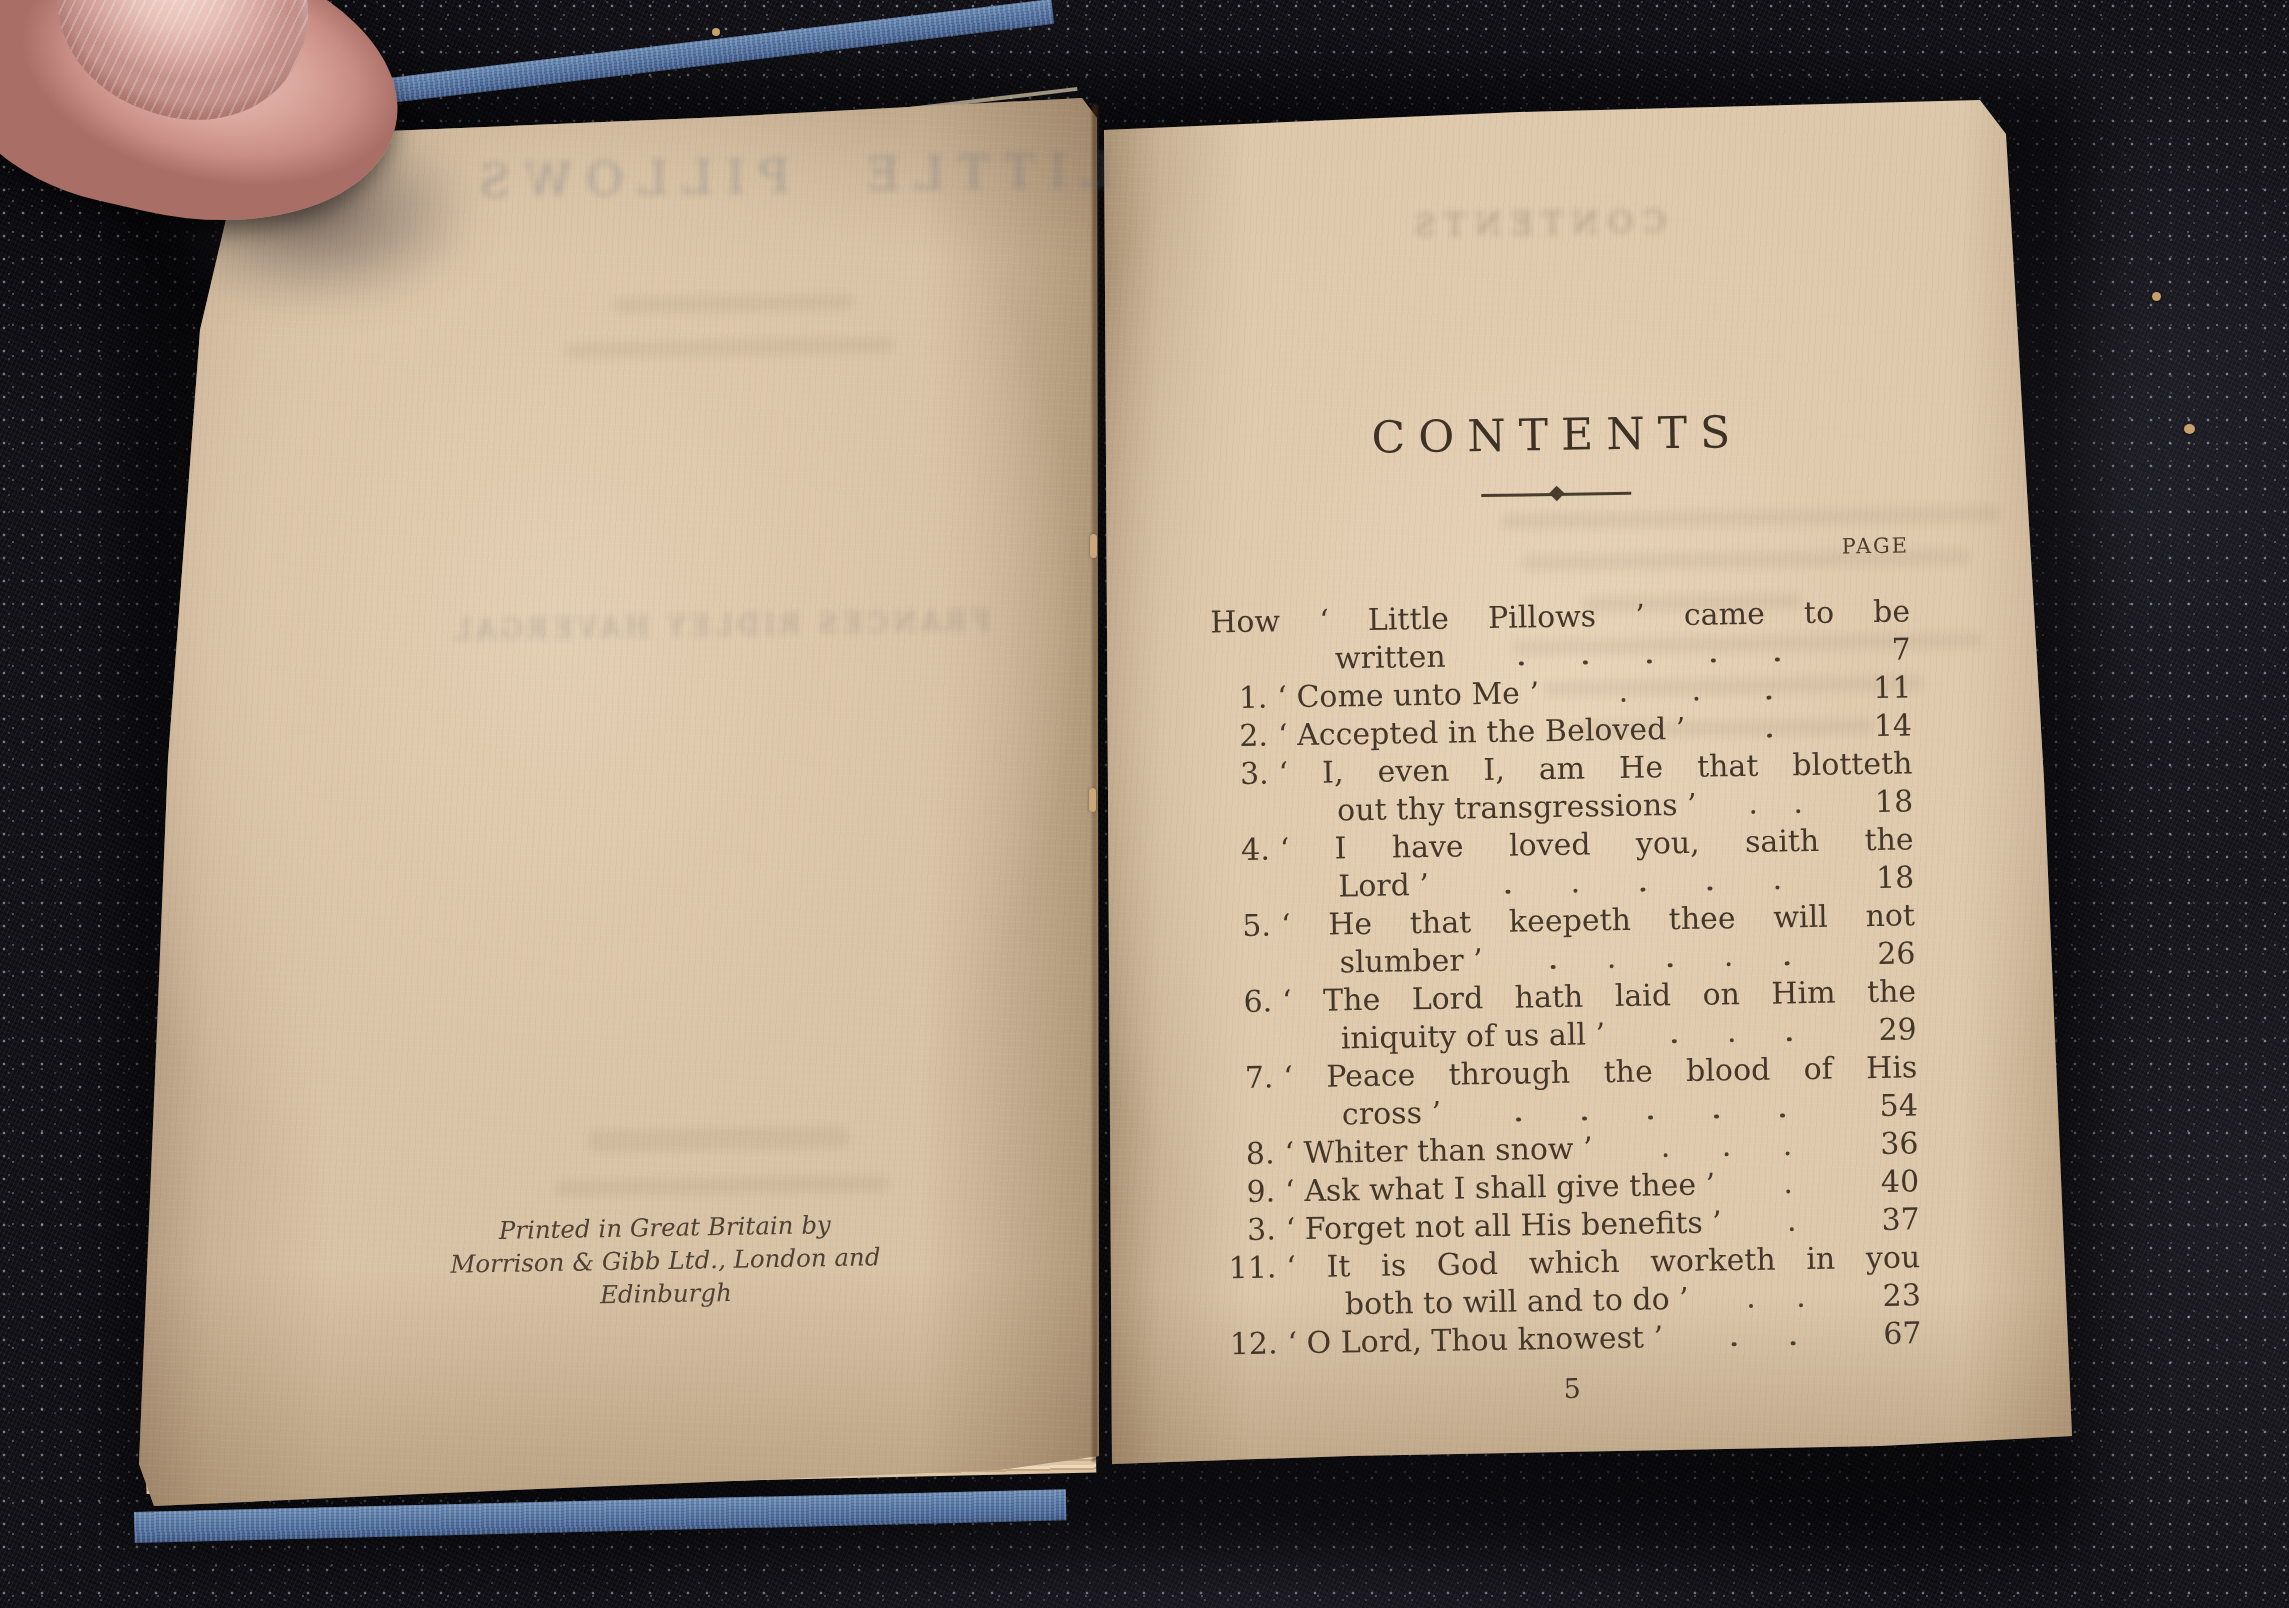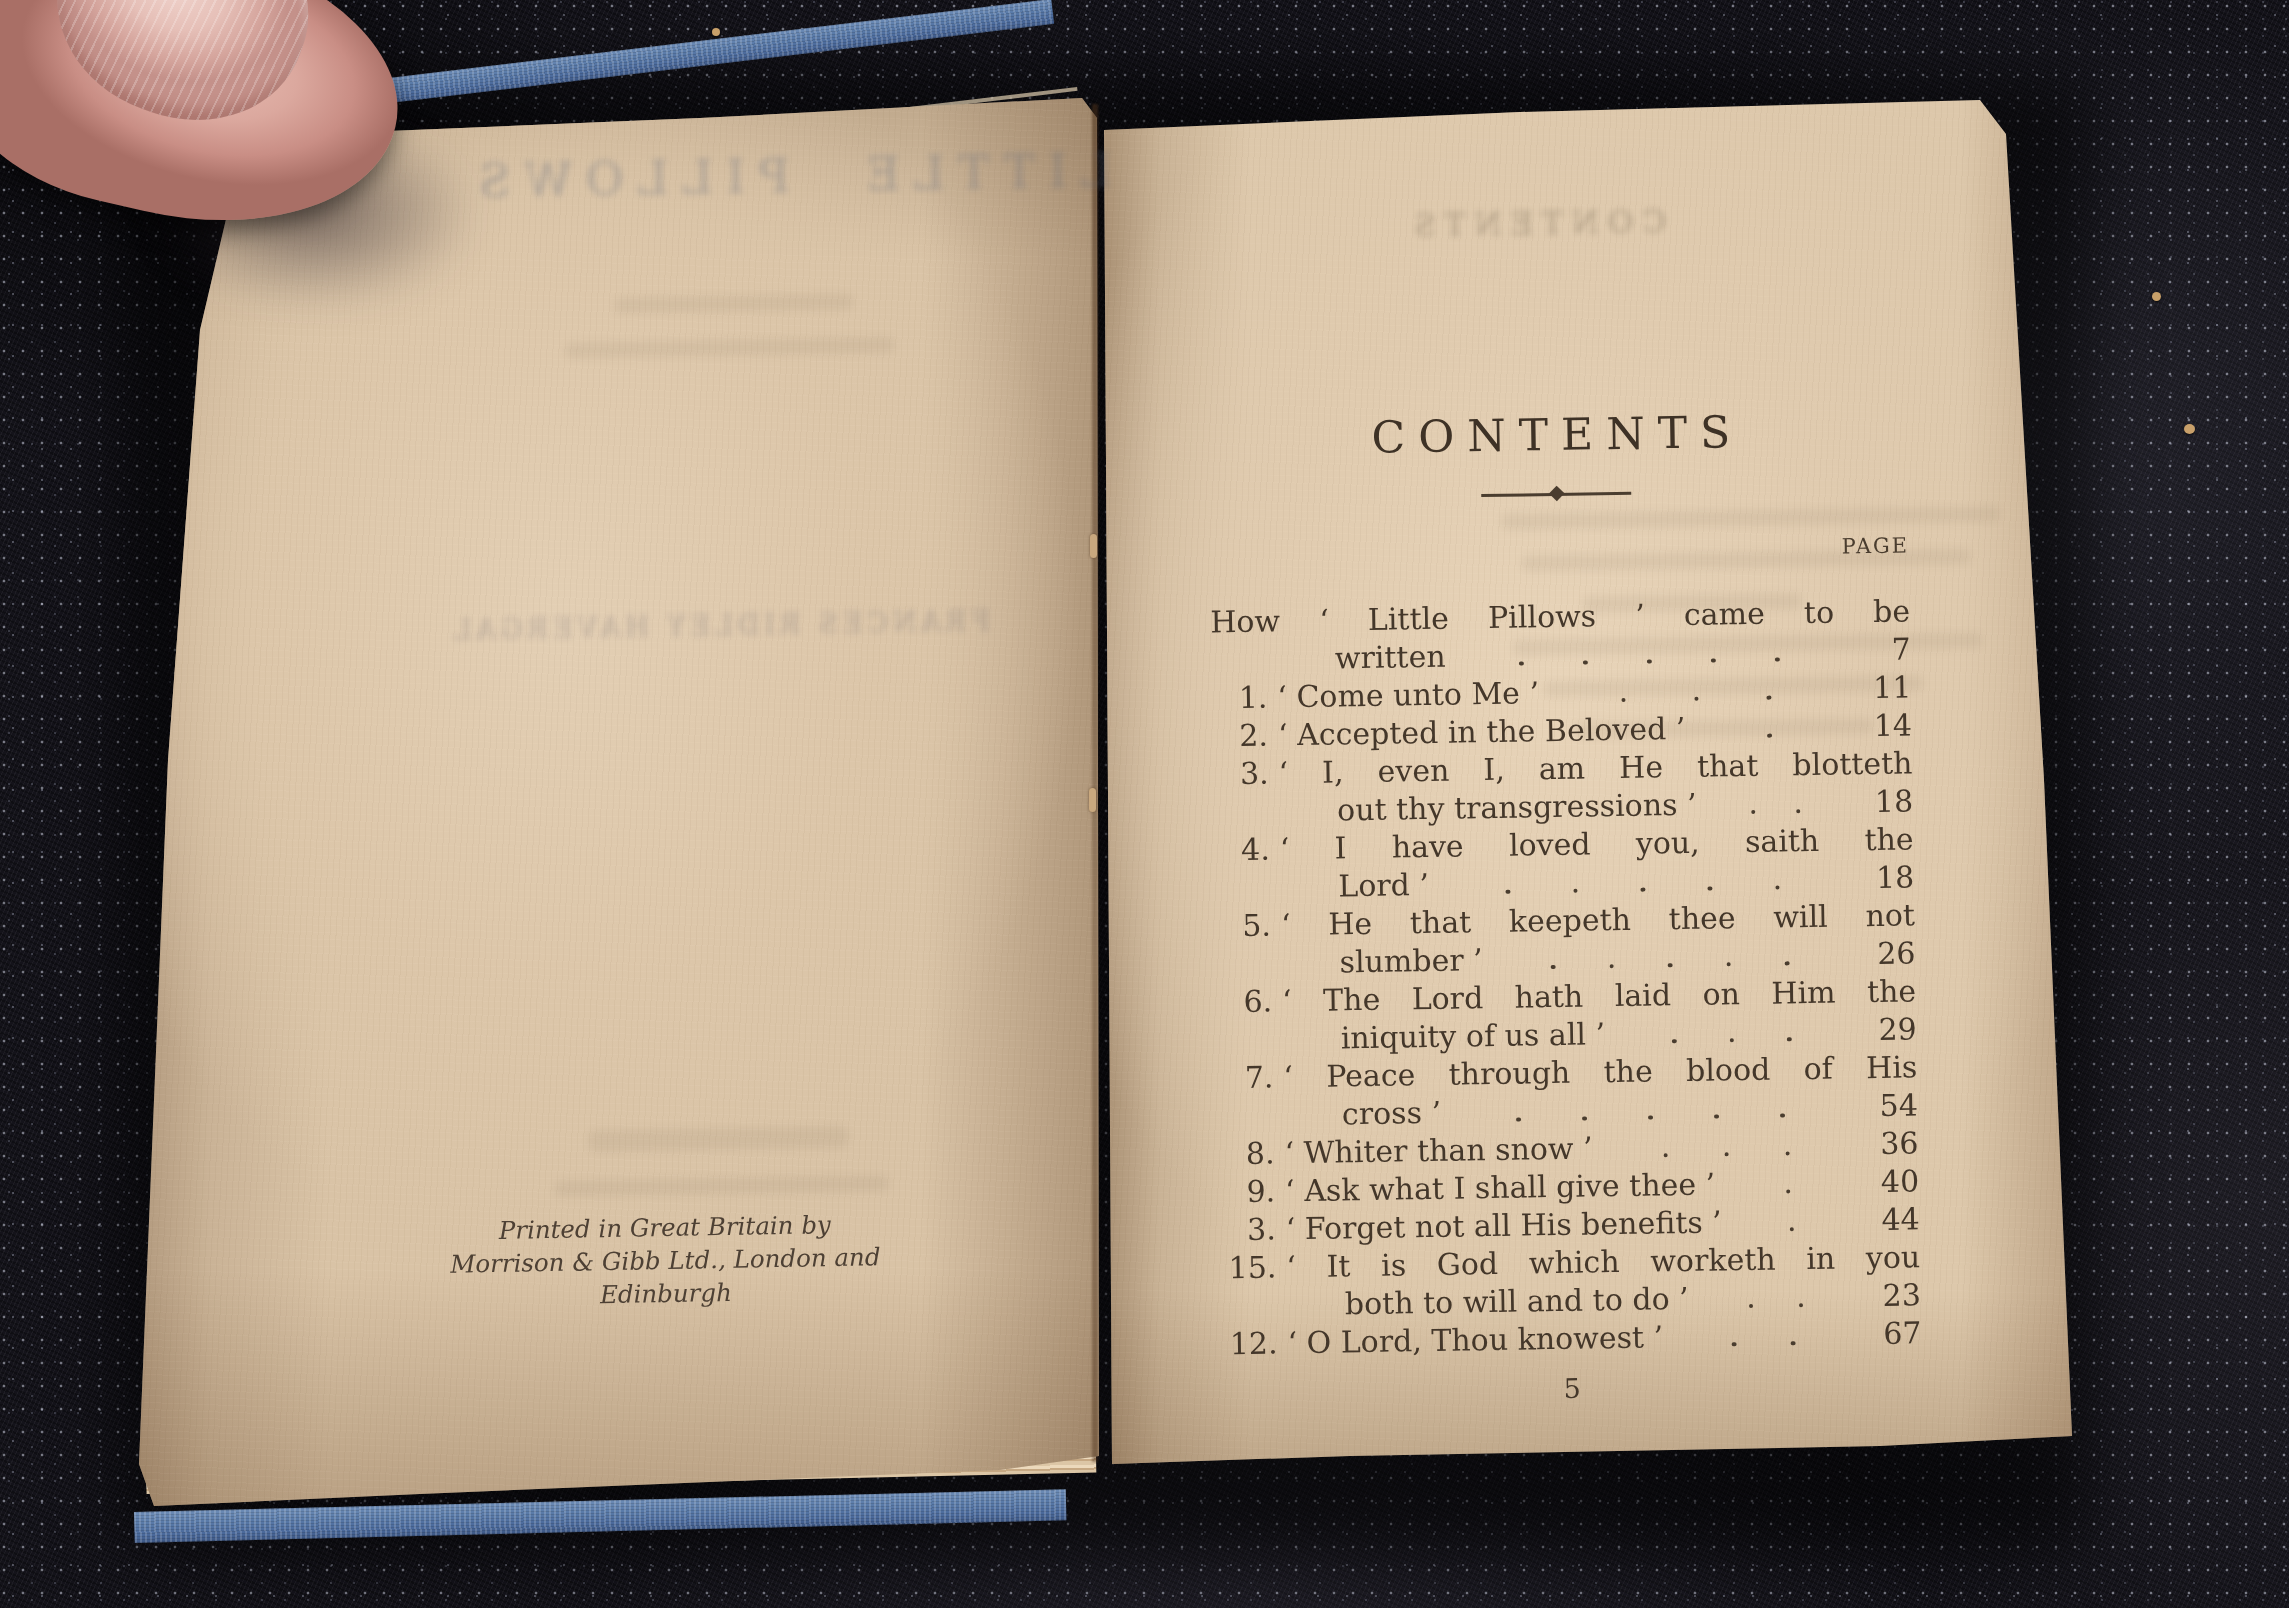--- a/index.html
+++ b/index.html
@@ -296,24 +296,24 @@
               <span class="dot"></span>
             </span>
             <span class="tpage">40</span>
           </div>
           <div class="trow">
             <span class="tnum">3.</span>
             <span class="ttxt">‘ Forget not all His benefits ’</span>
             <span class="tlead">
               <span class="dot"></span>
             </span>
-            <span class="tpage">44</span>
-          </div>
-          <div class="trow">
-            <span class="tnum">15.</span>
+            <span class="tpage">37</span>
+          </div>
+          <div class="trow">
+            <span class="tnum">11.</span>
             <span class="ttxt just">‘ It is God which worketh in you</span>
           </div>
           <div class="trow">
             <span class="tnum"></span>
             <span class="ttxt cont">both to will and to do ’</span>
             <span class="tlead">
               <span class="dot"></span>
               <span class="dot"></span>
             </span>
             <span class="tpage">23</span>

